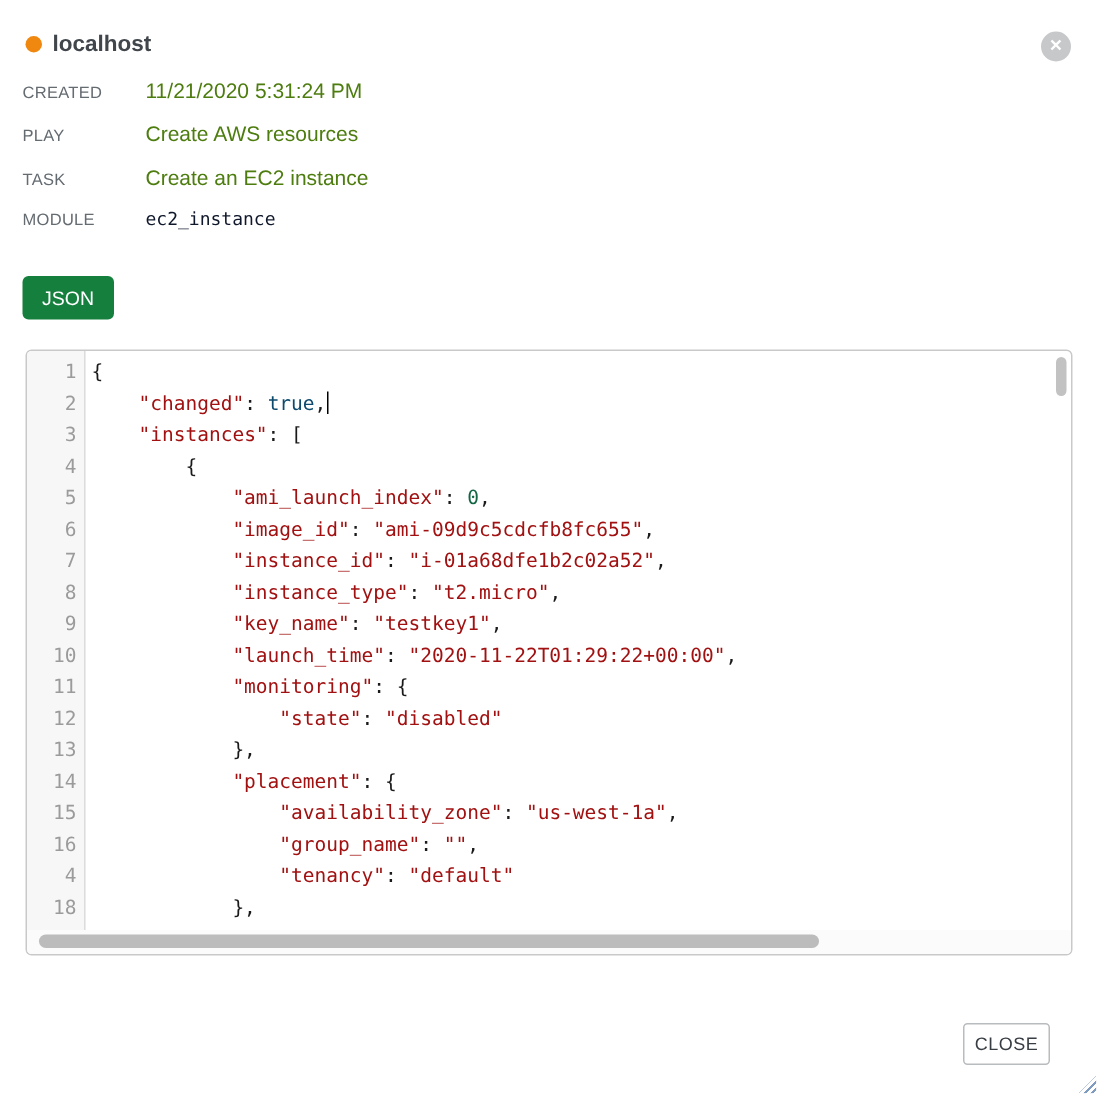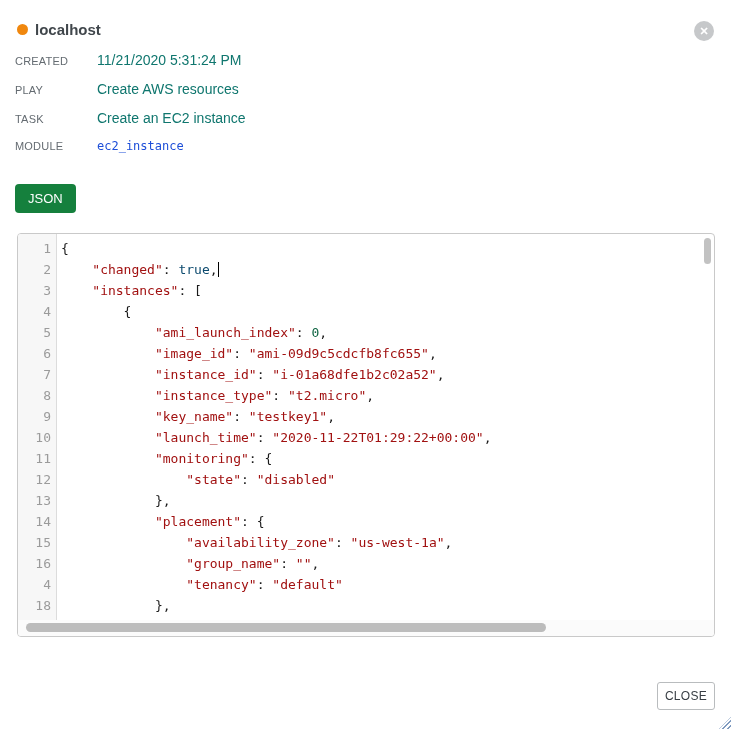--- a/index.html
+++ b/index.html
@@ -12,22 +12,22 @@
   .host-title { font-size: 15px; font-weight: bold; color: #40464b; }
   .close-btn { position: absolute; right: 18px; top: 21px; width: 20px; height: 20px;
     border: none; border-radius: 50%; background: #c6c8ca; color: #ffffff; cursor: pointer;
     font-size: 11px; font-weight: bold; line-height: 20px; text-align: center; padding: 0;
     font-family: "Liberation Sans", sans-serif; }
 
   
   .details { margin: 4px 0 0 15px; }
   .detail-row { display: flex; align-items: baseline; height: 29px; }
   .detail-label { width: 82px; font-size: 11px; color: #646b71; letter-spacing: 0.2px; flex-shrink: 0; }
-  .detail-value { font-size: 14px; color: #0f766e; }
-  .detail-value.mono { font-family: "DejaVu Sans Mono", "Liberation Mono", monospace; font-size: 12px; color: #1d4ed8; }
+  .detail-value { font-size: 14px; color: #4d7c0f; }
+  .detail-value.mono { font-family: "DejaVu Sans Mono", "Liberation Mono", monospace; font-size: 12px; color: #0f172a; }
 
   
   .json-btn { margin: 16px 0 0 15px; display: inline-block; background: #15803d; color: #ffffff;
     border: none; border-radius: 4px; padding: 7px 13px; font-size: 13px; cursor: pointer;
     font-family: "Liberation Sans", sans-serif; }
 
   
   .editor { margin: 20px 16px 0 17px; width: 698px; height: 404px;
     border: 1px solid #c9c9c9; border-radius: 4px; background: #ffffff; overflow: hidden; }
   .editor-body { display: flex; height: 386px; position: relative; }
@@ -44,21 +44,21 @@
   .tk-p { color: #1a1a1a; }   
   .caret { display: inline-block; width: 0; height: 15px; border-left: 1px solid #000;
     vertical-align: middle; position: relative; top: -1px; }
   .vscroll-thumb { position: absolute; right: 3px; top: 4px; width: 7px; height: 26px;
     border-radius: 4px; background: #c2c2c2; }
   .hscroll { height: 16px; background: #fbfbfb; position: relative; }
   .hscroll-thumb { position: absolute; left: 8px; top: 3px; width: 520px; height: 9px;
     border-radius: 5px; background: #bcbcbc; }
 
   
-  .close-footer-btn { position: absolute; right: 17px; top: 682px; width: 58px; height: 28px;
+  .close-footer-btn { position: absolute; right: 32px; top: 682px; width: 58px; height: 28px;
     background: #ffffff; border: 1px solid #b9bcbe; border-radius: 3px; color: #383e44;
     font-size: 12px; letter-spacing: 0.3px; cursor: pointer; font-family: "Liberation Sans", sans-serif; }
   .resize-handle { position: absolute; right: 1px; bottom: 1px; width: 12px; height: 12px;
     background: repeating-linear-gradient(135deg, #7f9bc0 0 1.5px, transparent 1.5px 3.5px);
     clip-path: polygon(100% 0, 100% 100%, 0 100%); cursor: nwse-resize; }
 </style>
 </head>
 <body>
 
 <div>

